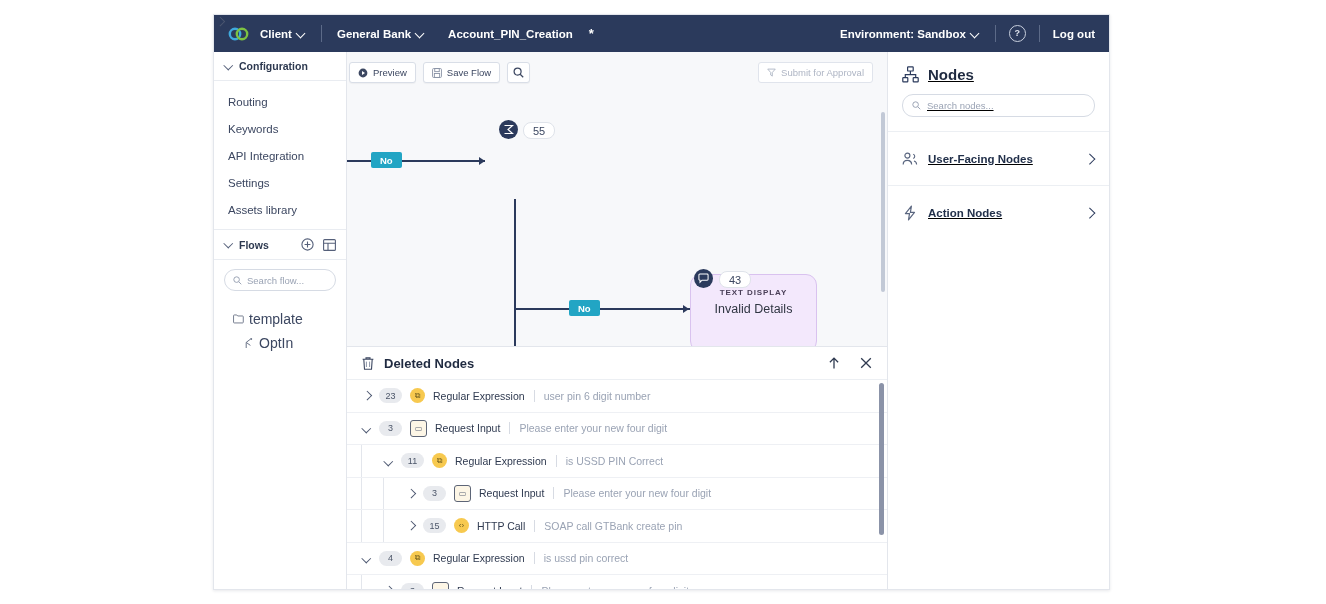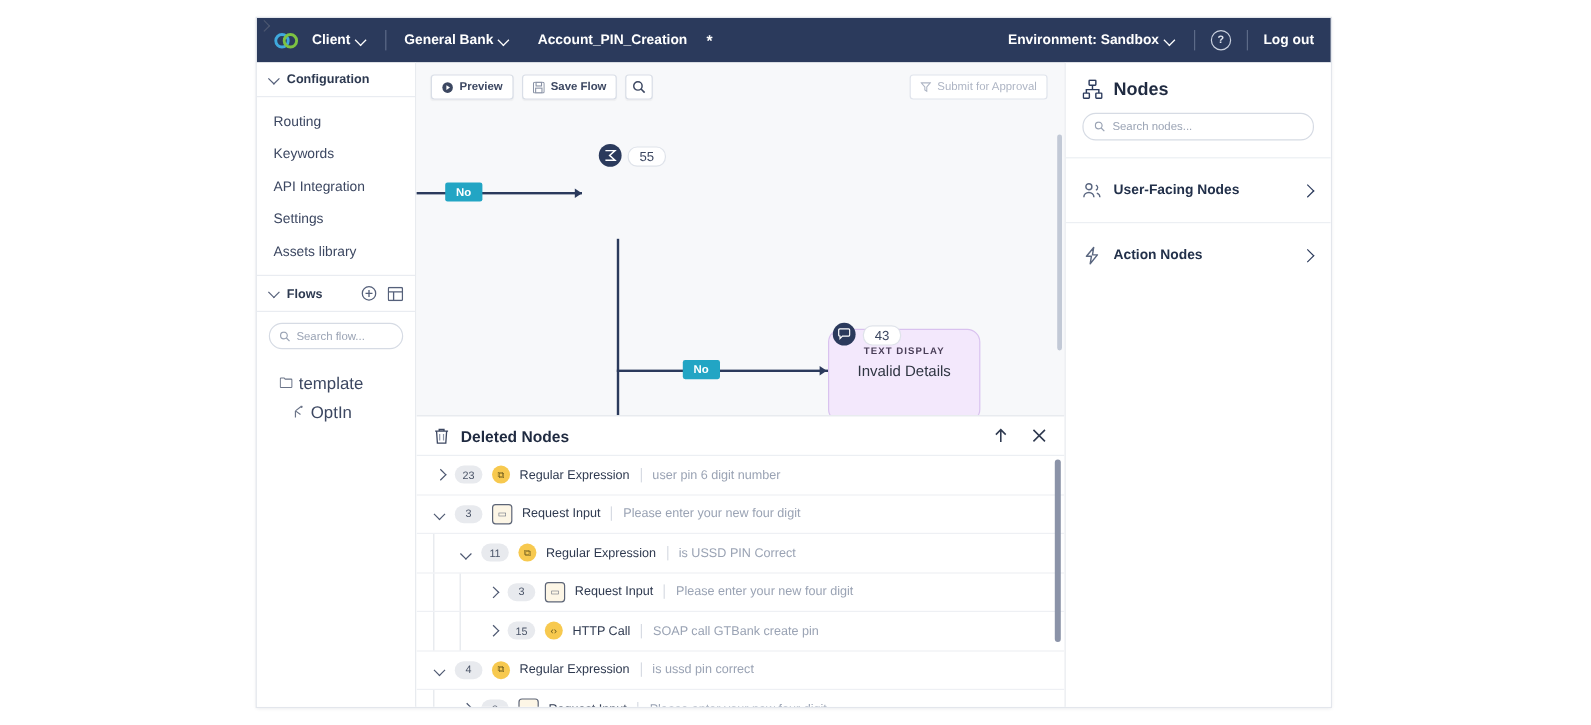--- a/index.html
+++ b/index.html
@@ -43,21 +43,21 @@
   .nav-item{padding:7.5px 14px;font-size:11.5px;color:#3c4761;cursor:pointer;}
   .searchflow{margin:9px 10px 4px 10px;height:20px;border:1px solid #d6dbe4;
       border-radius:11px;display:flex;align-items:center;gap:5px;padding:0 8px;
       font-size:9.5px;color:#9aa3b4;}
   .tree{padding:12px 0 0 0;font-size:14px;color:#3c4761;}
   .tree-row{display:flex;align-items:center;gap:5px;padding:4px 8px 4px 14px;cursor:pointer;}
   .tree-row.child{padding-left:30px;}
 
   
   .canvas{position:relative;flex:1;background:#f7f8fa;overflow:hidden;}
-  .ctools{position:absolute;top:10px;left:12px;display:flex;gap:7px;z-index:6;font-weight:bold;}
+  .ctools{position:absolute;top:10px;left:2px;display:flex;gap:7px;z-index:6;}
   .btn{height:19px;background:#fff;border:1px solid #d9dee7;border-radius:3px;
       display:flex;align-items:center;gap:5px;padding:0 8px;font-size:9.5px;
       color:#3c4761;cursor:pointer;box-shadow:0 1px 1px rgba(0,0,0,.04);white-space:nowrap;}
   .btn.sq{padding:0;width:21px;justify-content:center;}
   .btn-appr{position:absolute;top:10px;right:14px;height:19px;background:#fff;
       border:1px solid #e0e4ec;border-radius:3px;display:flex;align-items:center;gap:5px;
       padding:0 8px;font-size:9.5px;color:#aeb5c4;z-index:6;white-space:nowrap;}
 
   .node{position:absolute;border-radius:11px;box-sizing:border-box;}
   .node .ntype{font-size:8px;font-weight:bold;letter-spacing:.9px;color:#3a3220;
@@ -105,21 +105,21 @@
      color:#5d6577;font-size:8px;}
   .dname{color:#2f3a50;white-space:nowrap;}
   .dsep{width:1px;height:12px;background:#d7dbe3;margin:0 9px;flex:none;}
   .ddesc{color:#9aa3b4;white-space:nowrap;}
   .guide{width:1px;background:#e3e6ec;align-self:stretch;flex:none;}
   .ind{flex:none;}
   .dscroll{position:absolute;right:3px;top:3px;width:5px;height:152px;border-radius:3px;
      background:#8b93a8;}
 
   
-  .rsb{width:222px;flex:none;border-left:1px solid #e3e6ec;box-sizing:border-box;background:#fff;}
+  .rsb{width:222px;flex:none;border-left:1px solid #e3e6ec;box-sizing:border-box;background:#fff;text-decoration:underline;}
   .rhead{padding:14px 14px 0 14px;display:flex;align-items:center;gap:9px;}
   .rtitle{font-size:15px;font-weight:bold;color:#1f2a40;}
   .rsearch{margin:11px 14px 14px 14px;height:21px;border:1px solid #d6dbe4;border-radius:11px;
      display:flex;align-items:center;gap:6px;padding:0 9px;font-size:9.5px;color:#9aa3b4;}
   .rcat{height:53px;border-top:1px solid #eceff3;display:flex;align-items:center;
      padding:0 14px;gap:10px;font-size:11.5px;font-weight:bold;color:#22304a;cursor:pointer;}
   .rcat .rchev{margin-left:auto;width:10px;height:10px;position:relative;}
   .rcat .rchev::before{content:"";position:absolute;left:1px;top:1px;width:6.5px;height:6.5px;
      border-right:1.8px solid #2b3a5c;border-top:1.8px solid #2b3a5c;transform:rotate(45deg);}
   svg{display:block;}

